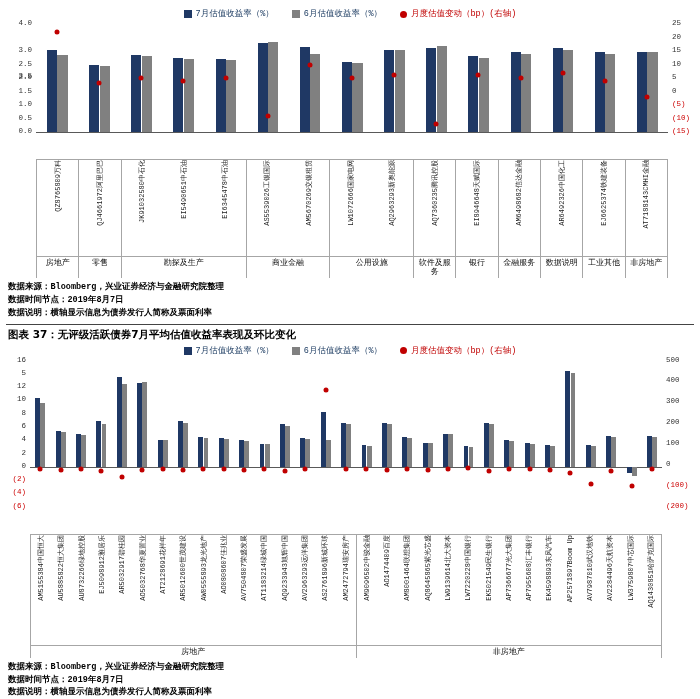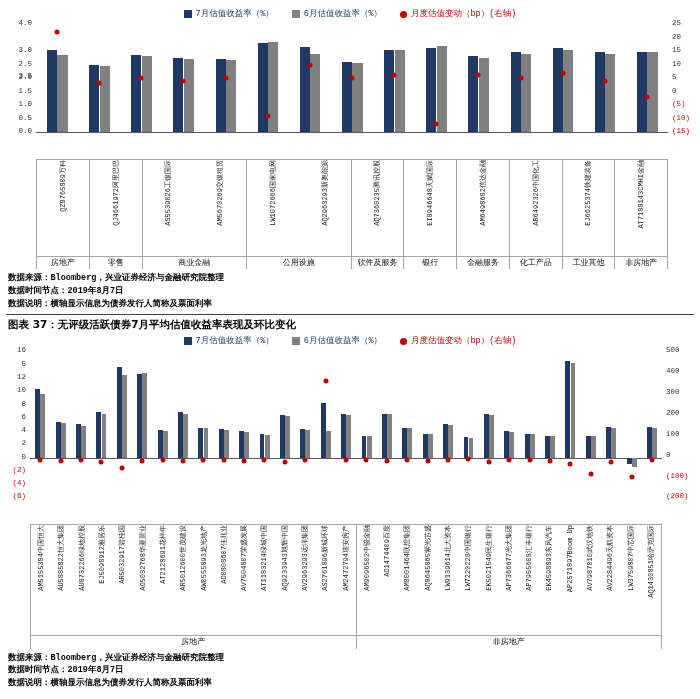--- a/index.html
+++ b/index.html
@@ -191,20 +191,34 @@
             <div class="gname">房地产</div>
           </div>
           <div class="group" style="flex: 1 1 0%;">
             <div class="xlabels">
               <div class="xcell">
                 <span>QJ4661972阿里巴巴</span>
               </div>
             </div>
             <div class="gname">零售</div>
           </div>
+          <div class="group" style="flex: 3 1 0%;">
+            <div class="xlabels">
+              <div class="xcell">
+                <span>JK91032580中石化</span>
+              </div>
+              <div class="xcell">
+                <span>EI5490651中石油</span>
+              </div>
+              <div class="xcell">
+                <span>EI6345478中石油</span>
+              </div>
+            </div>
+            <div class="gname">勘探及生产</div>
+          </div>
           <div class="group" style="flex: 2 1 0%;">
             <div class="xlabels">
               <div class="xcell">
                 <span>AS5539026工银国际</span>
               </div>
               <div class="xcell">
                 <span>AM5670269交银租赁</span>
               </div>
             </div>
             <div class="gname">商业金融</div>
@@ -243,21 +257,21 @@
               </div>
             </div>
             <div class="gname">金融服务</div>
           </div>
           <div class="group" style="flex: 1 1 0%;">
             <div class="xlabels">
               <div class="xcell">
                 <span>AR6492326中国化工</span>
               </div>
             </div>
-            <div class="gname">化工产品</div>
+            <div class="gname">数据说明</div>
           </div>
           <div class="group" style="flex: 1 1 0%;">
             <div class="xlabels">
               <div class="xcell">
                 <span>EJ6625374铁建装备</span>
               </div>
             </div>
             <div class="gname">工业其他</div>
           </div>
           <div class="group" style="flex: 1 1 0%;">

